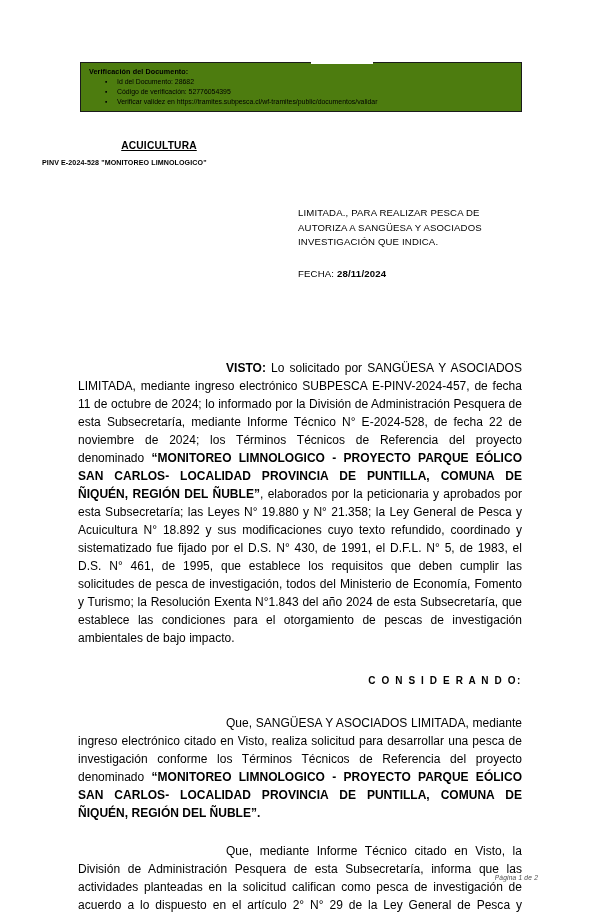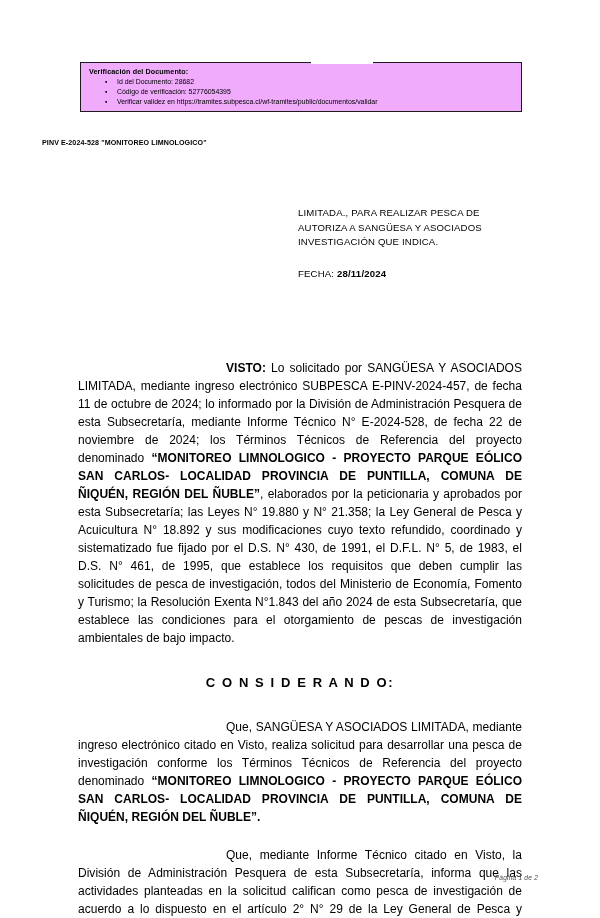--- a/index.html
+++ b/index.html
@@ -18,21 +18,21 @@
   }
 
   
   .verif-box {
     position: absolute;
     left: 80px;
     top: 62px;
     width: 442px;
     height: 50px;
     border: 1.4px solid #1b1b1b;
-    background: #f0abfc;
+    background: #4d7c0f;
     padding: 4px 0 0 6px;
   }
   
   .verif-box::before {
     content: "";
     position: absolute;
     left: 230px;
     top: -2.4px;
     width: 62px;
     height: 3px;
@@ -139,22 +139,22 @@
     text-justify: inter-word;
     margin: 0;
     letter-spacing: 0.02px;
   }
   .para.indent { text-indent: 148px; }
   .para b { font-weight: bold; }
   .gap-lg { height: 28px; }
   .gap-md { height: 20px; }
 
   .centered-head {
-    text-align: center;
-    font-size: 13px;
+    text-align: right;
+    font-size: 10px;
     font-weight: bold;
     letter-spacing: 1.6px;
   }
 
   
   .page-footer {
     position: absolute;
     left: 0;
     top: 874px;
     width: 600px;
@@ -182,20 +182,21 @@
     </li>
     <li>
       <span class="bullet">▪</span>
       <span>Verificar validez en https://tramites.subpesca.cl/wf-tramites/public/documentos/validar</span>
     </li>
   </ul>
 </div>
 
 <div class="letterhead">
   <div class="lh-sub">
+    <div>ACUICULTURA</div>
   </div>
   <div class="lh-pinv">PINV E-2024-528 "MONITOREO LIMNOLOGICO"</div>
 </div>
 
 <div class="right-col">
   <div class="subject">
     <div>LIMITADA., PARA REALIZAR PESCA DE</div>
     <div>AUTORIZA A SANGÜESA Y ASOCIADOS</div>
     <div>INVESTIGACIÓN QUE INDICA.</div>
   </div>

